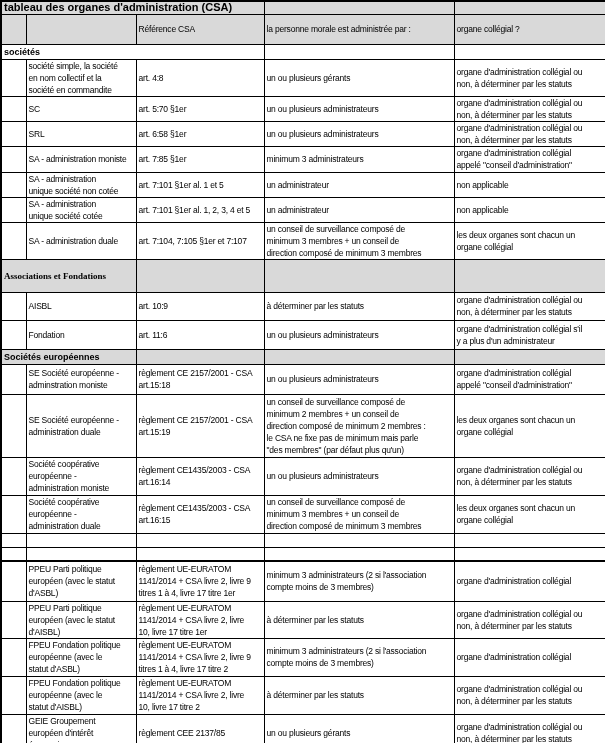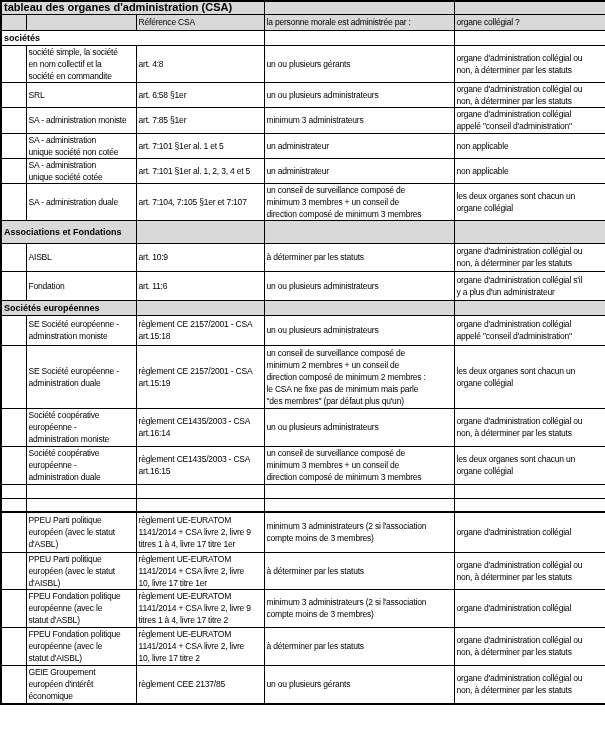--- a/index.html
+++ b/index.html
@@ -12,21 +12,21 @@
     line-height:12px;
     letter-spacing:-0.2px;
     vertical-align:middle;
     overflow:hidden;
     white-space:pre; 
   }
   .gray{background:#d9d9d9;}
   .bold{font-weight:bold;}
   tr.r-title{height:13px;}
   tr.r-title td{font-size:11px;line-height:11px;letter-spacing:0;}
-  tr.r-heads{height:16px;}
+  tr.r-heads{height:30px;}
   tr.r-heads td{font-size:8.5px;}
   tr.section-row td{font-size:9px;letter-spacing:0;}
   tr.thick-top td{border-top:2px solid #000;}
 </style>
 </head>
 <body>
 
 <table>
   <colgroup>
     <col style="width:25px">
@@ -58,20 +58,28 @@
         <td>société simple, la société
 en nom collectif et la
 société en commandite</td>
         <td>art. 4:8</td>
         <td>un ou plusieurs gérants</td>
         <td>organe d'administration collégial ou
 non, à déterminer par les statuts</td>
       </tr>
       <tr style="height: 24px;">
         <td></td>
+        <td>SC</td>
+        <td>art. 5:70 §1er</td>
+        <td>un ou plusieurs administrateurs</td>
+        <td>organe d'administration collégial ou
+non, à déterminer par les statuts</td>
+      </tr>
+      <tr style="height: 24px;">
+        <td></td>
         <td>SRL</td>
         <td>art. 6:58 §1er</td>
         <td>un ou plusieurs administrateurs</td>
         <td>organe d'administration collégial ou
 non, à déterminer par les statuts</td>
       </tr>
       <tr style="height: 26px;">
         <td></td>
         <td>SA - administration moniste</td>
         <td>art. 7:85 §1er</td>
@@ -98,21 +106,21 @@
       <tr style="height: 37px;">
         <td></td>
         <td>SA - administration duale</td>
         <td>art. 7:104, 7:105 §1er et 7:107</td>
         <td>un conseil de surveillance composé de
 minimum 3 membres + un conseil de
 direction composé de minimum 3 membres</td>
         <td>les deux organes sont chacun un
 organe collégial</td>
       </tr>
-      <tr class="section-row" style="height: 23px;">
+      <tr class="section-row" style="height: 33px; font-family: Liberation Serif, serif;">
         <td class="gray bold" colspan="2">Associations et Fondations</td>
         <td class="gray"></td>
         <td class="gray"></td>
         <td class="gray"></td>
       </tr>
       <tr style="height: 28px;">
         <td></td>
         <td>AISBL</td>
         <td>art. 10:9</td>
         <td>à déterminer par les statuts</td>

